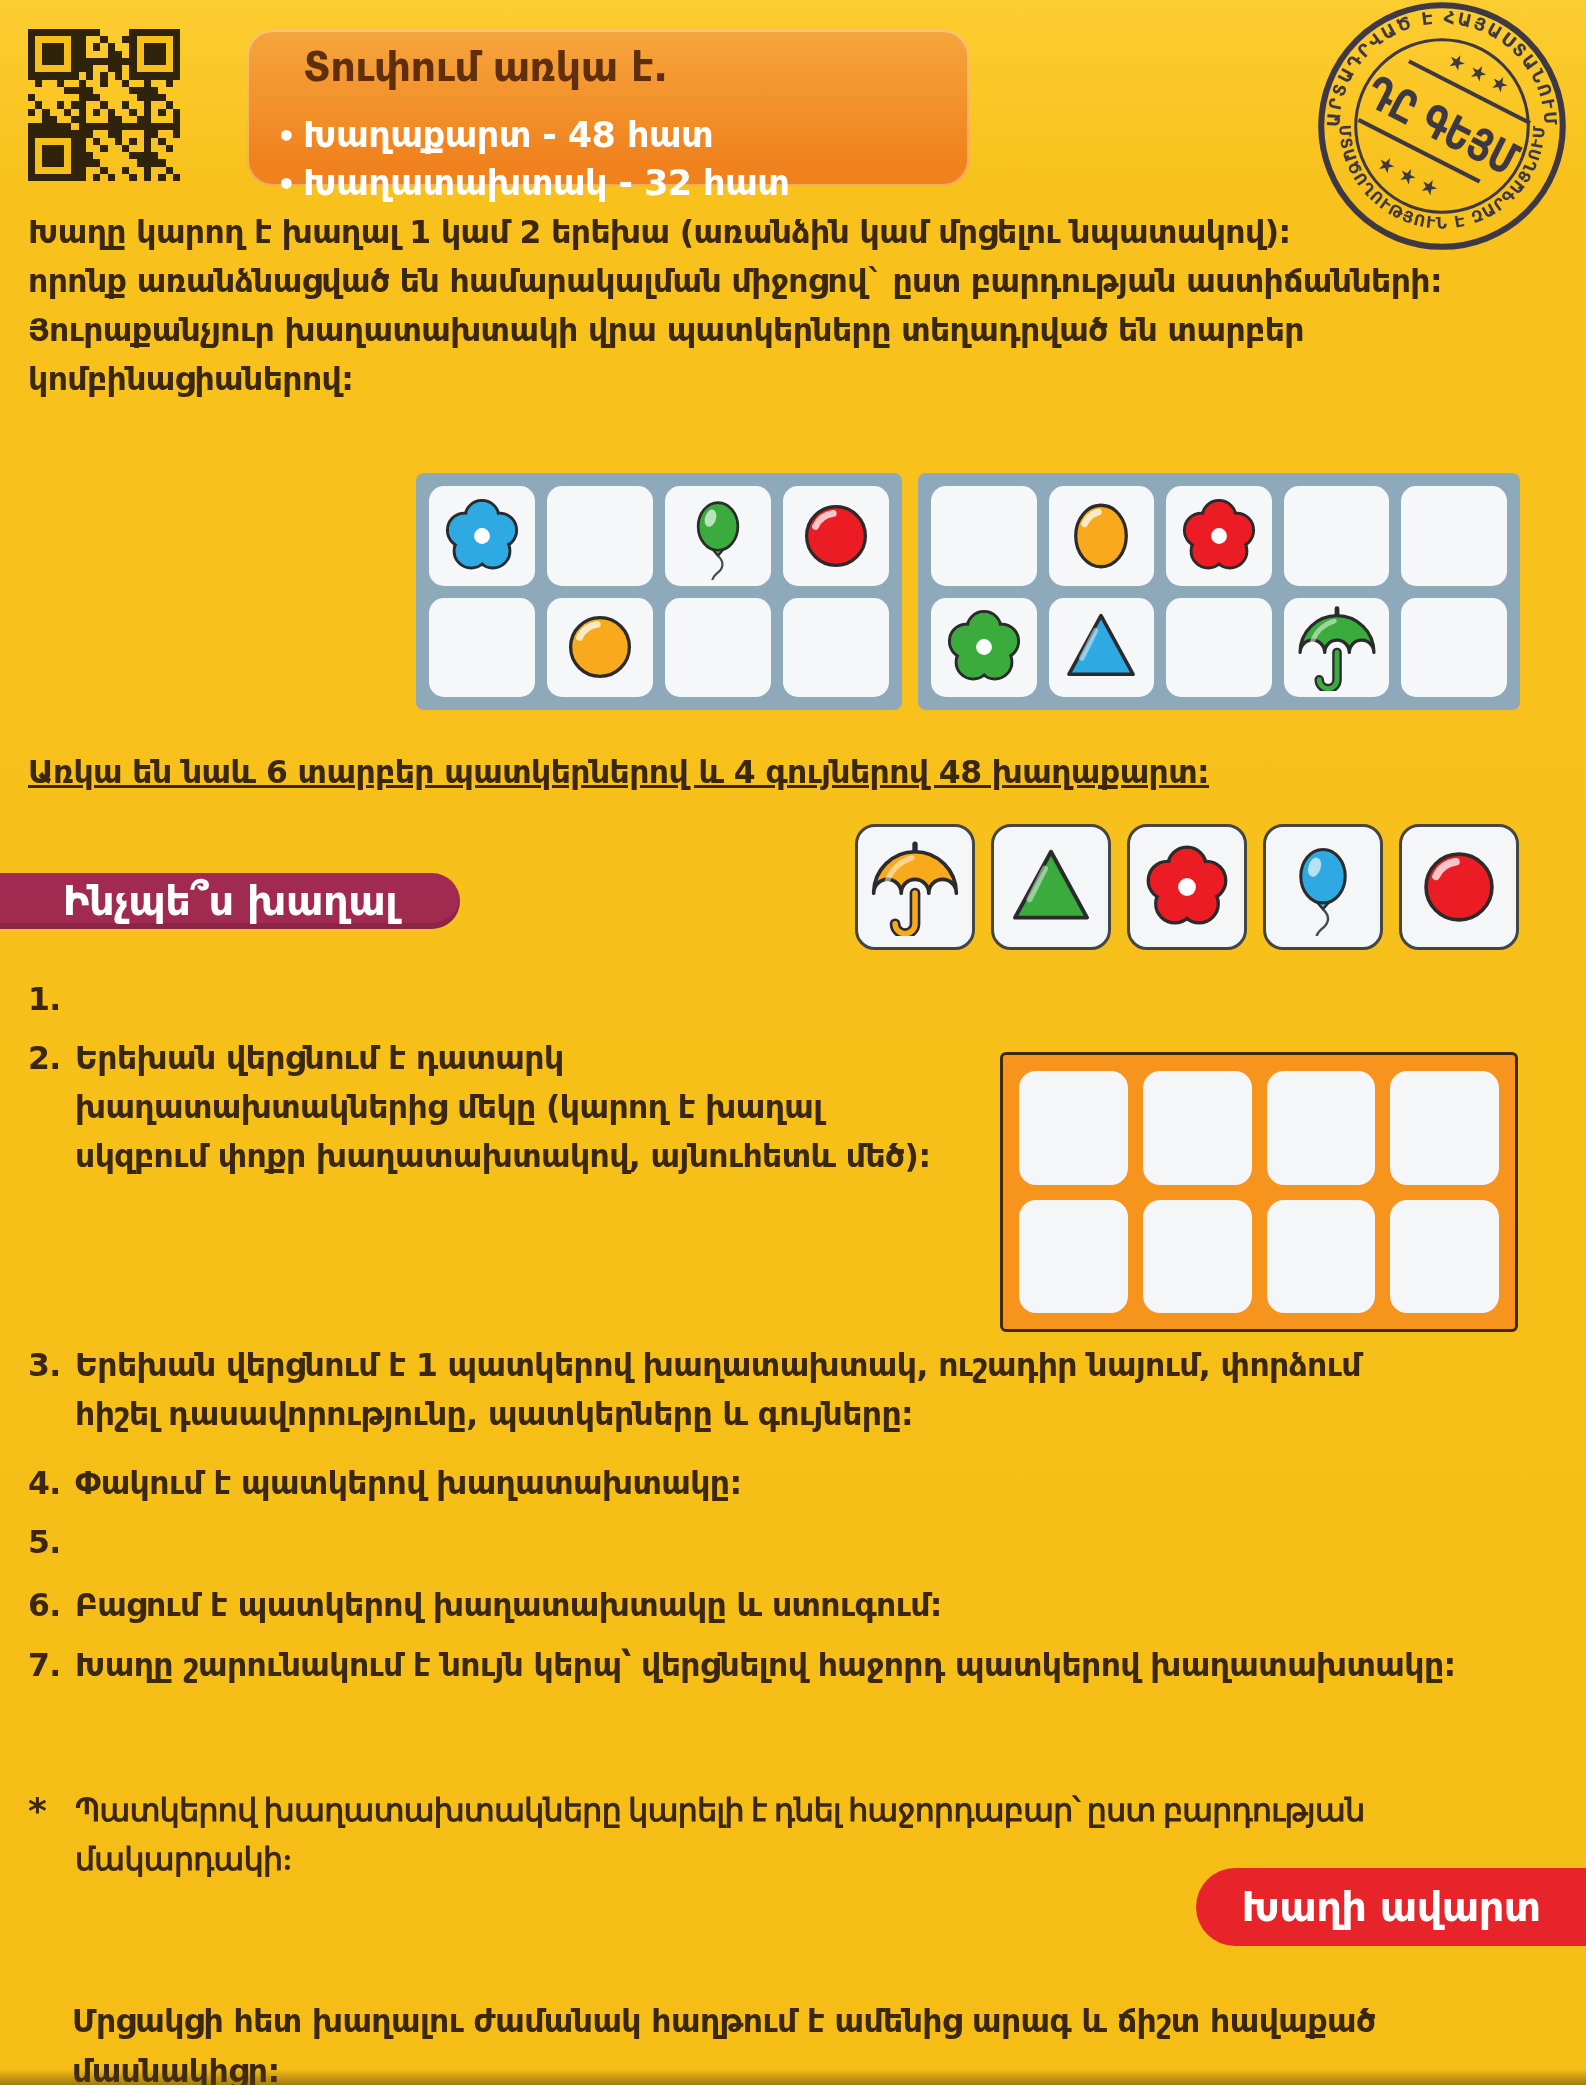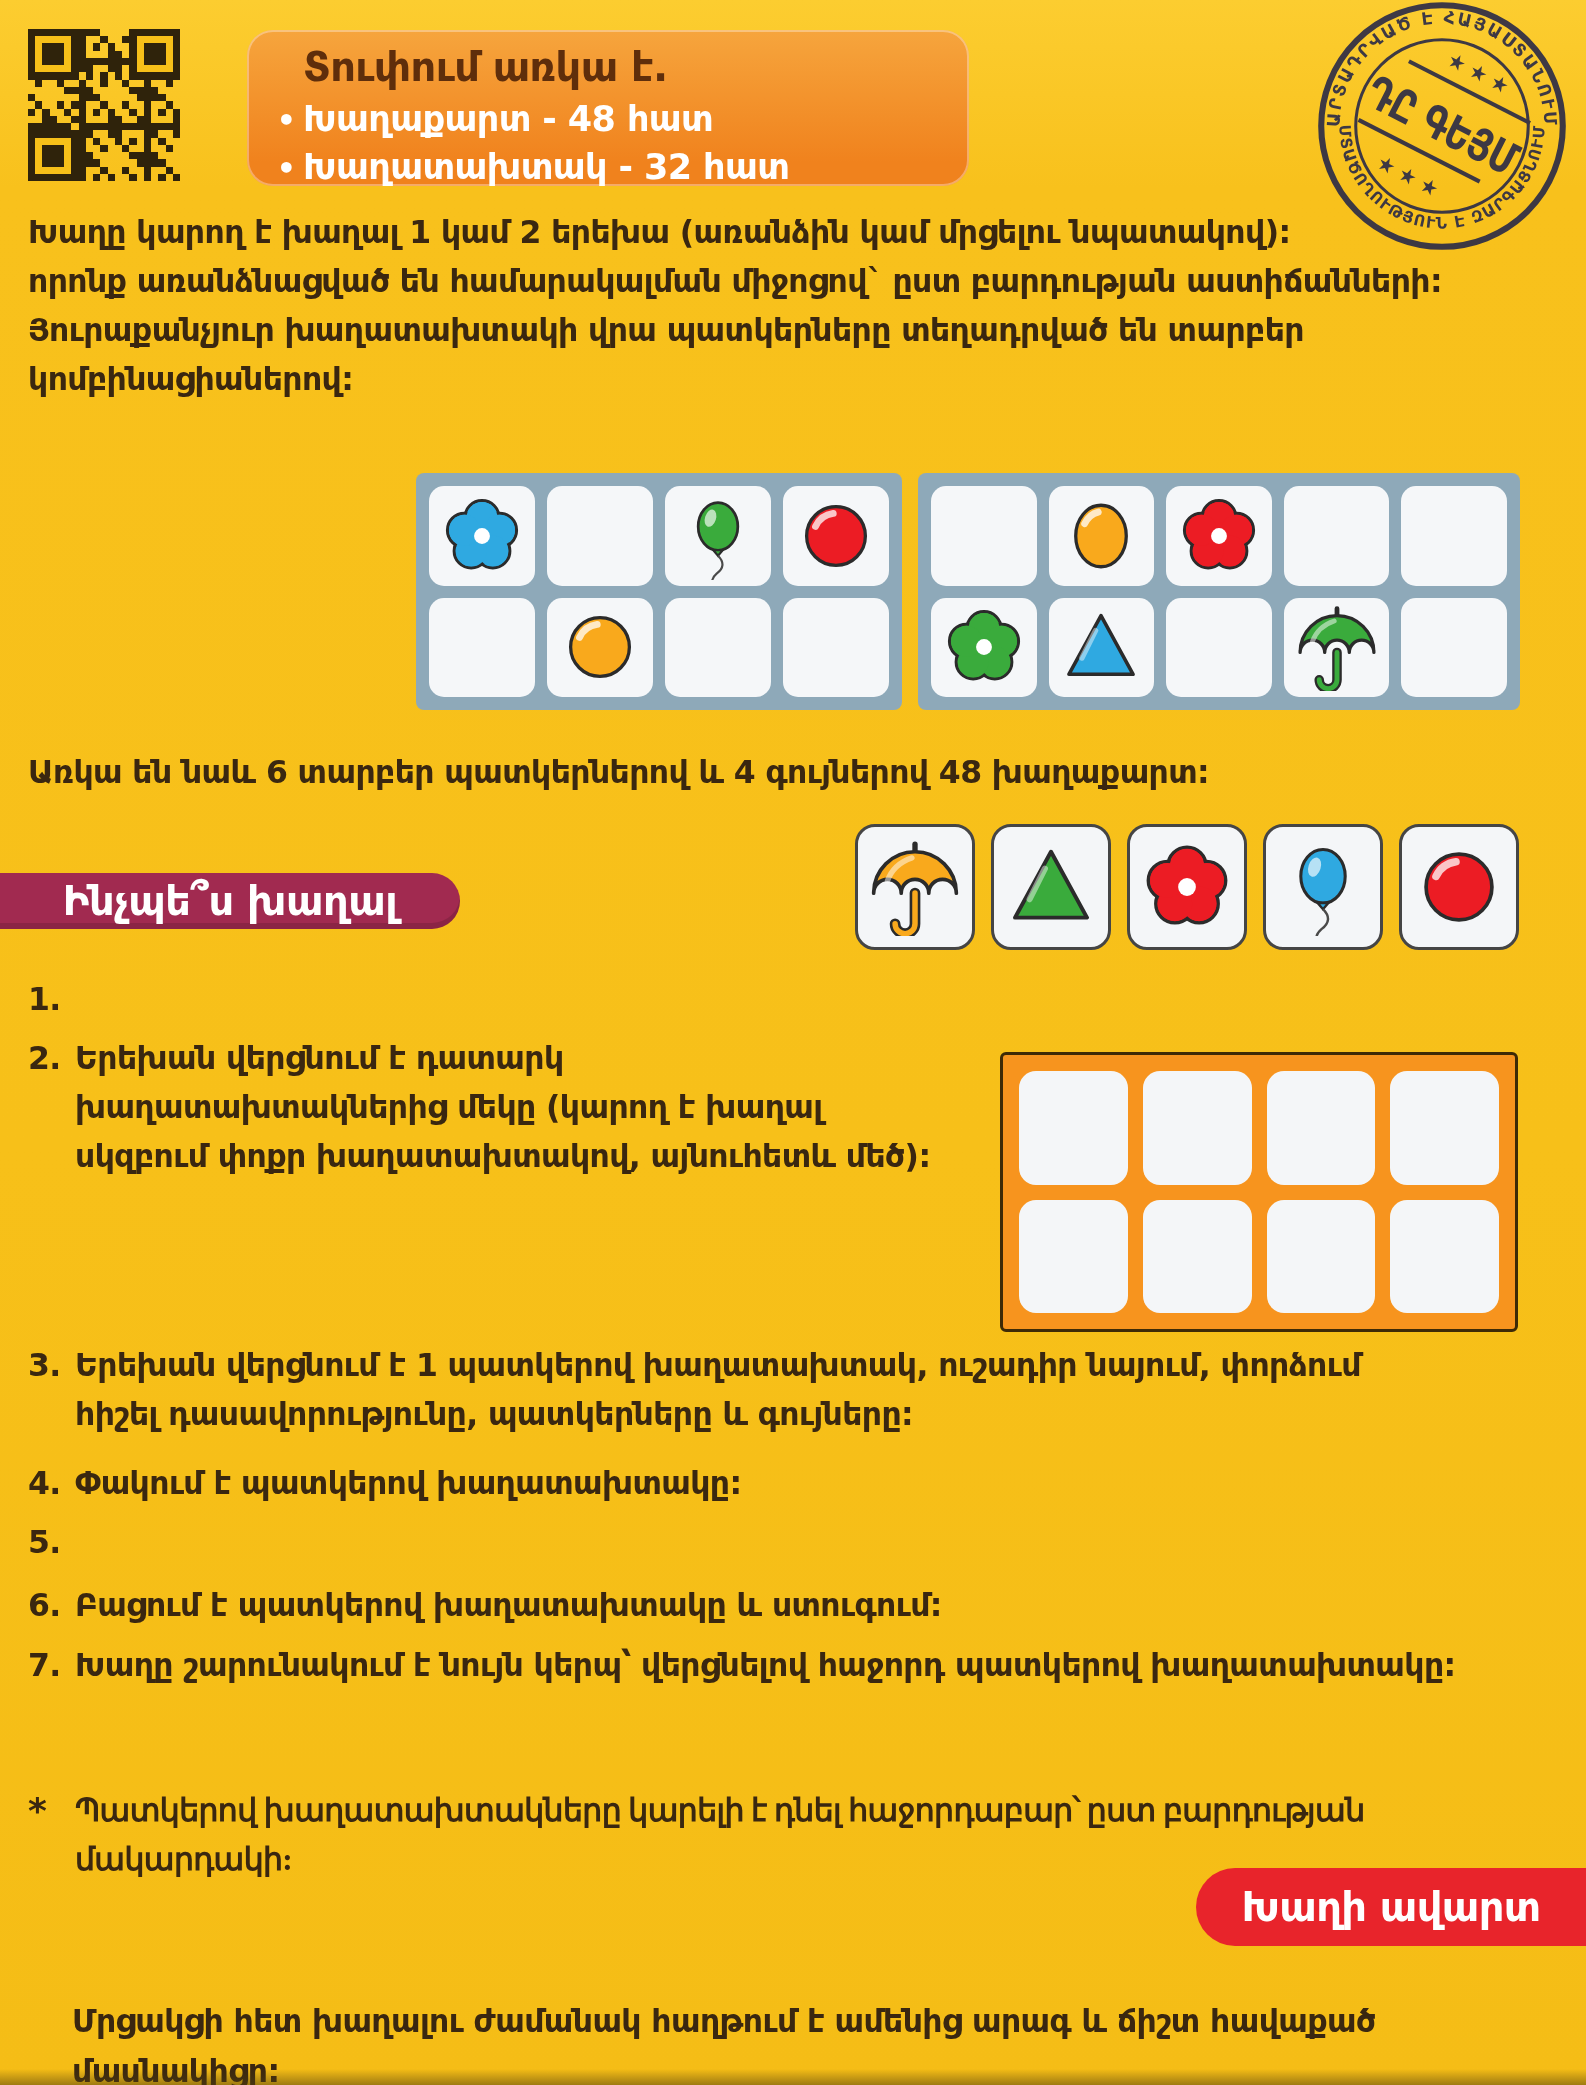--- a/index.html
+++ b/index.html
@@ -19,42 +19,42 @@
   .qr{left:28px;top:26px;width:152px;height:158px;}
   .qr svg{width:100%;height:100%;}
   
   .contents-box{
     left:247px;top:30px;width:722px;height:156px;
     background:linear-gradient(180deg,#f6a53d 0%,var(--panel-orange,#f0821d) 85%);
     border-radius:26px;
     padding:10px 0 0 22px;box-sizing:border-box;
     box-shadow:inset 0 0 0 2px #ffffff55;
   }
-  .contents-title{font-size:40px;color:#5f2e0b;margin:4px 0 6px 34px;}
+  .contents-title{font-size:40px;color:#5f2e0b;margin:4px 0 22px 34px;}
   .contents-item{font-size:35px;color:#ffffff;line-height:47px;}
   .contents-item .dot{display:inline-block;width:34px;text-align:center;font-size:30px;}
   
   .stamp{left:1306px;top:-10px;width:272px;height:272px;opacity:.92;}
   .stamp svg{width:100%;height:100%;}
   
   .intro{left:28px;top:208px;width:1548px;font-size:31.5px;line-height:49px;}
   
   .board{
     background:var(--board-gray,#8ea9b9);
     border-radius:8px;box-sizing:border-box;
     padding:13px;display:grid;gap:12px;
   }
   .board-1{left:416px;top:473px;width:486px;height:237px;}
   .board-2{left:918px;top:473px;width:602px;height:237px;}
   .board .cell{
     background:#f5f7f9;border-radius:15px;
     display:flex;align-items:center;justify-content:center;
   }
   
-  .cards-line{left:28px;top:748px;width:1540px;font-size:31.5px;line-height:49px;}
+  .cards-line{left:28px;top:748px;width:1540px;font-size:31.5px;line-height:49px;text-decoration:underline;}
   
   .howto-badge{
     left:0;top:873px;width:460px;height:56px;
     background:var(--badge-maroon,#a12a50);
     border-radius:0 42px 42px 0;
     display:flex;align-items:center;justify-content:center;
     color:#fff;font-size:40px;letter-spacing:-0.5px;
     box-shadow:inset 0 -6px 0 #00000022;
   }
   

